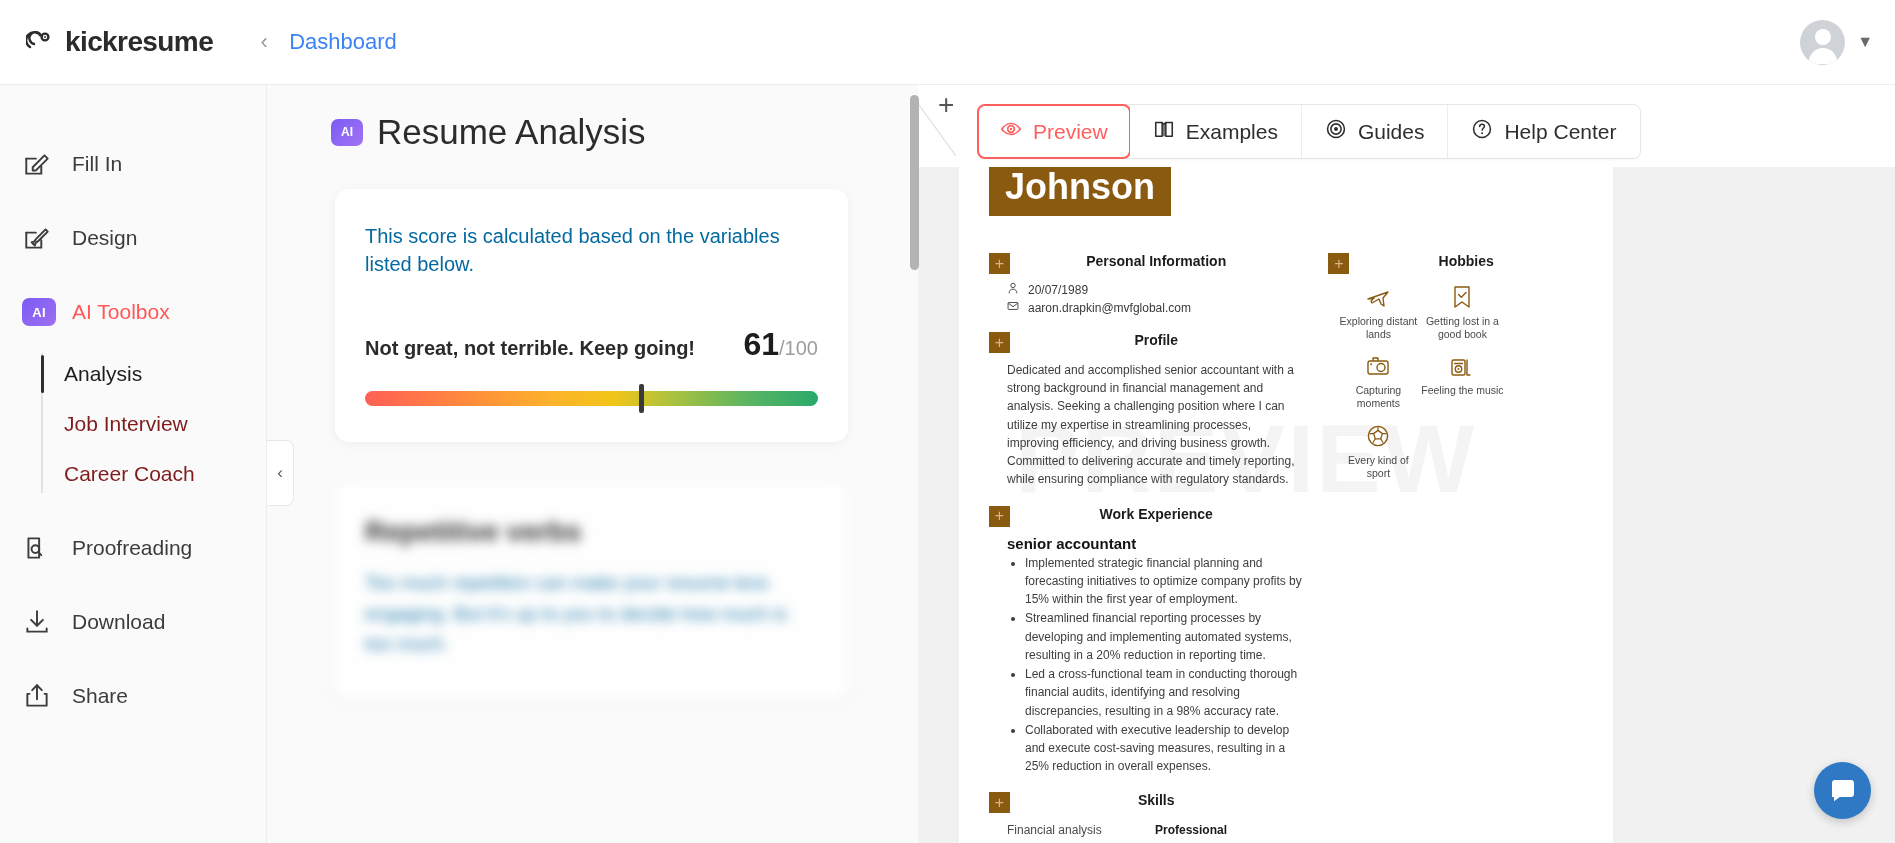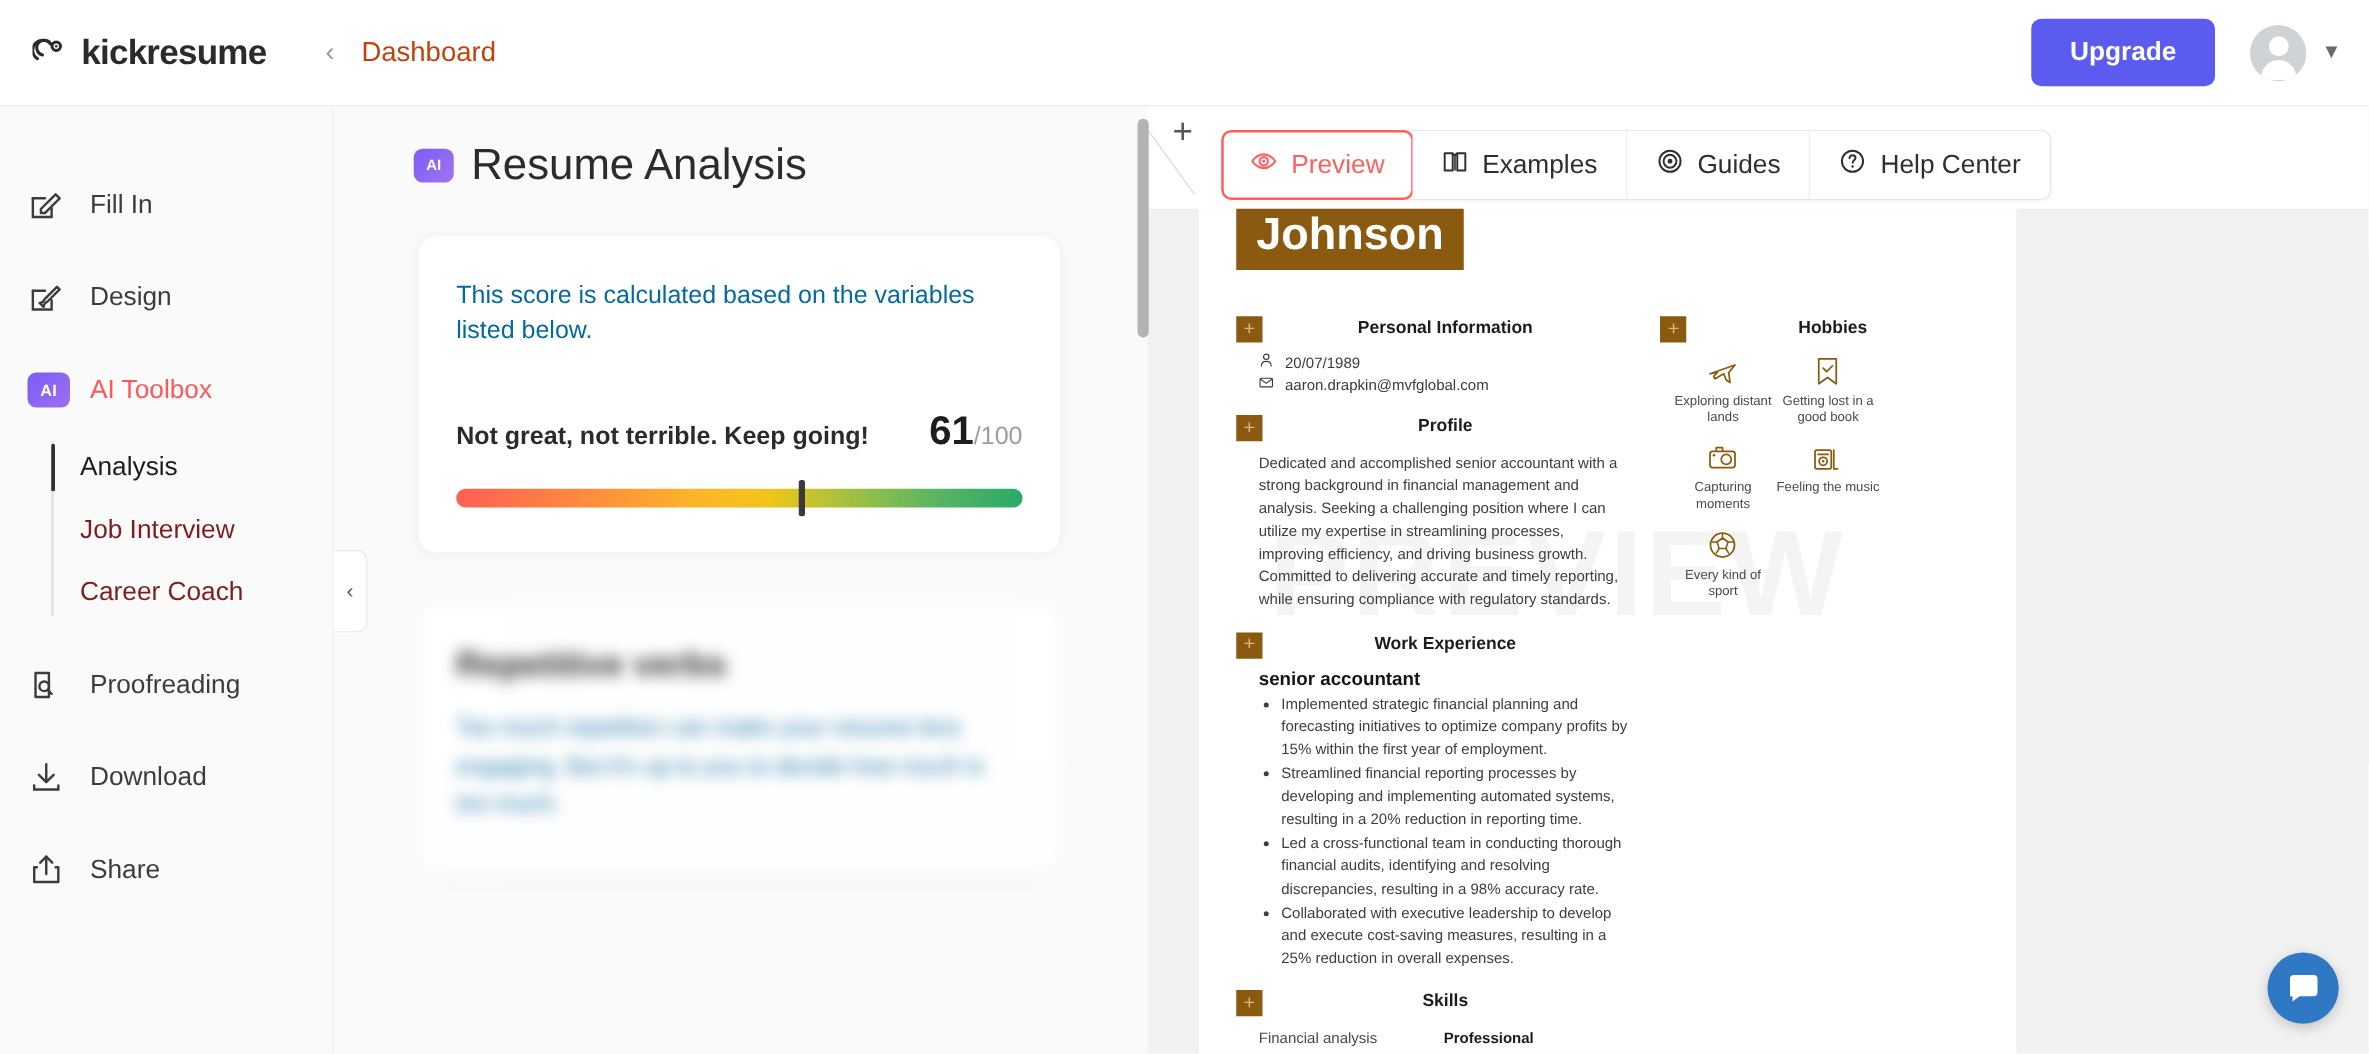--- a/index.html
+++ b/index.html
@@ -17,21 +17,21 @@
     background: #ffffff; border-bottom: 1px solid #ececec;
     display: flex; align-items: center; z-index: 30;
   }
   .logo-wrap { display: flex; align-items: center; margin-left: 26px; }
   .logo-mark { width: 30px; height: 30px; margin-right: 9px; }
   .logo-text { font-size: 28px; font-weight: 700; color: #2b2b2b; letter-spacing: -0.6px; }
   .back-chevron {
     margin-left: 40px; font-size: 22px; color: #9a9a9a; cursor: pointer;
     width: 22px; text-align: center;
   }
-  .breadcrumb { margin-left: 14px; font-size: 22px; color: #c2410c; }
+  .breadcrumb { margin-left: 14px; font-size: 22px; color: #3b82f6; }
   .topbar-right { margin-left: auto; display: flex; align-items: center; margin-right: 22px; }
   .upgrade-btn {
     background: #5b5bf0; color: #fff; border: none; border-radius: 8px;
     font-size: 21px; font-weight: 700; padding: 15px 31px; cursor: pointer;
     font-family: "Liberation Sans", sans-serif;
   }
   .avatar {
     width: 45px; height: 45px; border-radius: 50%; margin-left: 28px;
     background: #cfd2d6; position: relative; overflow: hidden;
   }
@@ -230,21 +230,20 @@
           <path d="M4 20 a8 8 0 1 1 11 -11 a6 6 0 1 0 -7 8" fill="none" stroke="#2b2b2b" stroke-width="2.4" stroke-linecap="round"></path>
           <circle cx="19" cy="10" r="3.4" fill="none" stroke="#2b2b2b" stroke-width="2.4"></circle>
           <circle cx="19" cy="10" r="1" fill="#2b2b2b"></circle>
         </svg>
       </span>
       <span class="logo-text">kickresume</span>
     </div>
     <div class="back-chevron">‹</div>
     <div class="breadcrumb">Dashboard</div>
     <div class="topbar-right">
-      <button class="upgrade-btn">Upgrade</button>
       <div class="avatar"></div>
       <div class="caret-down">▼</div>
     </div>
   </div>
 
   <div class="sidebar">
 
     <div class="nav-item">
       <span class="nav-icon">
         <svg width="30" height="30" viewBox="0 0 28 28">

